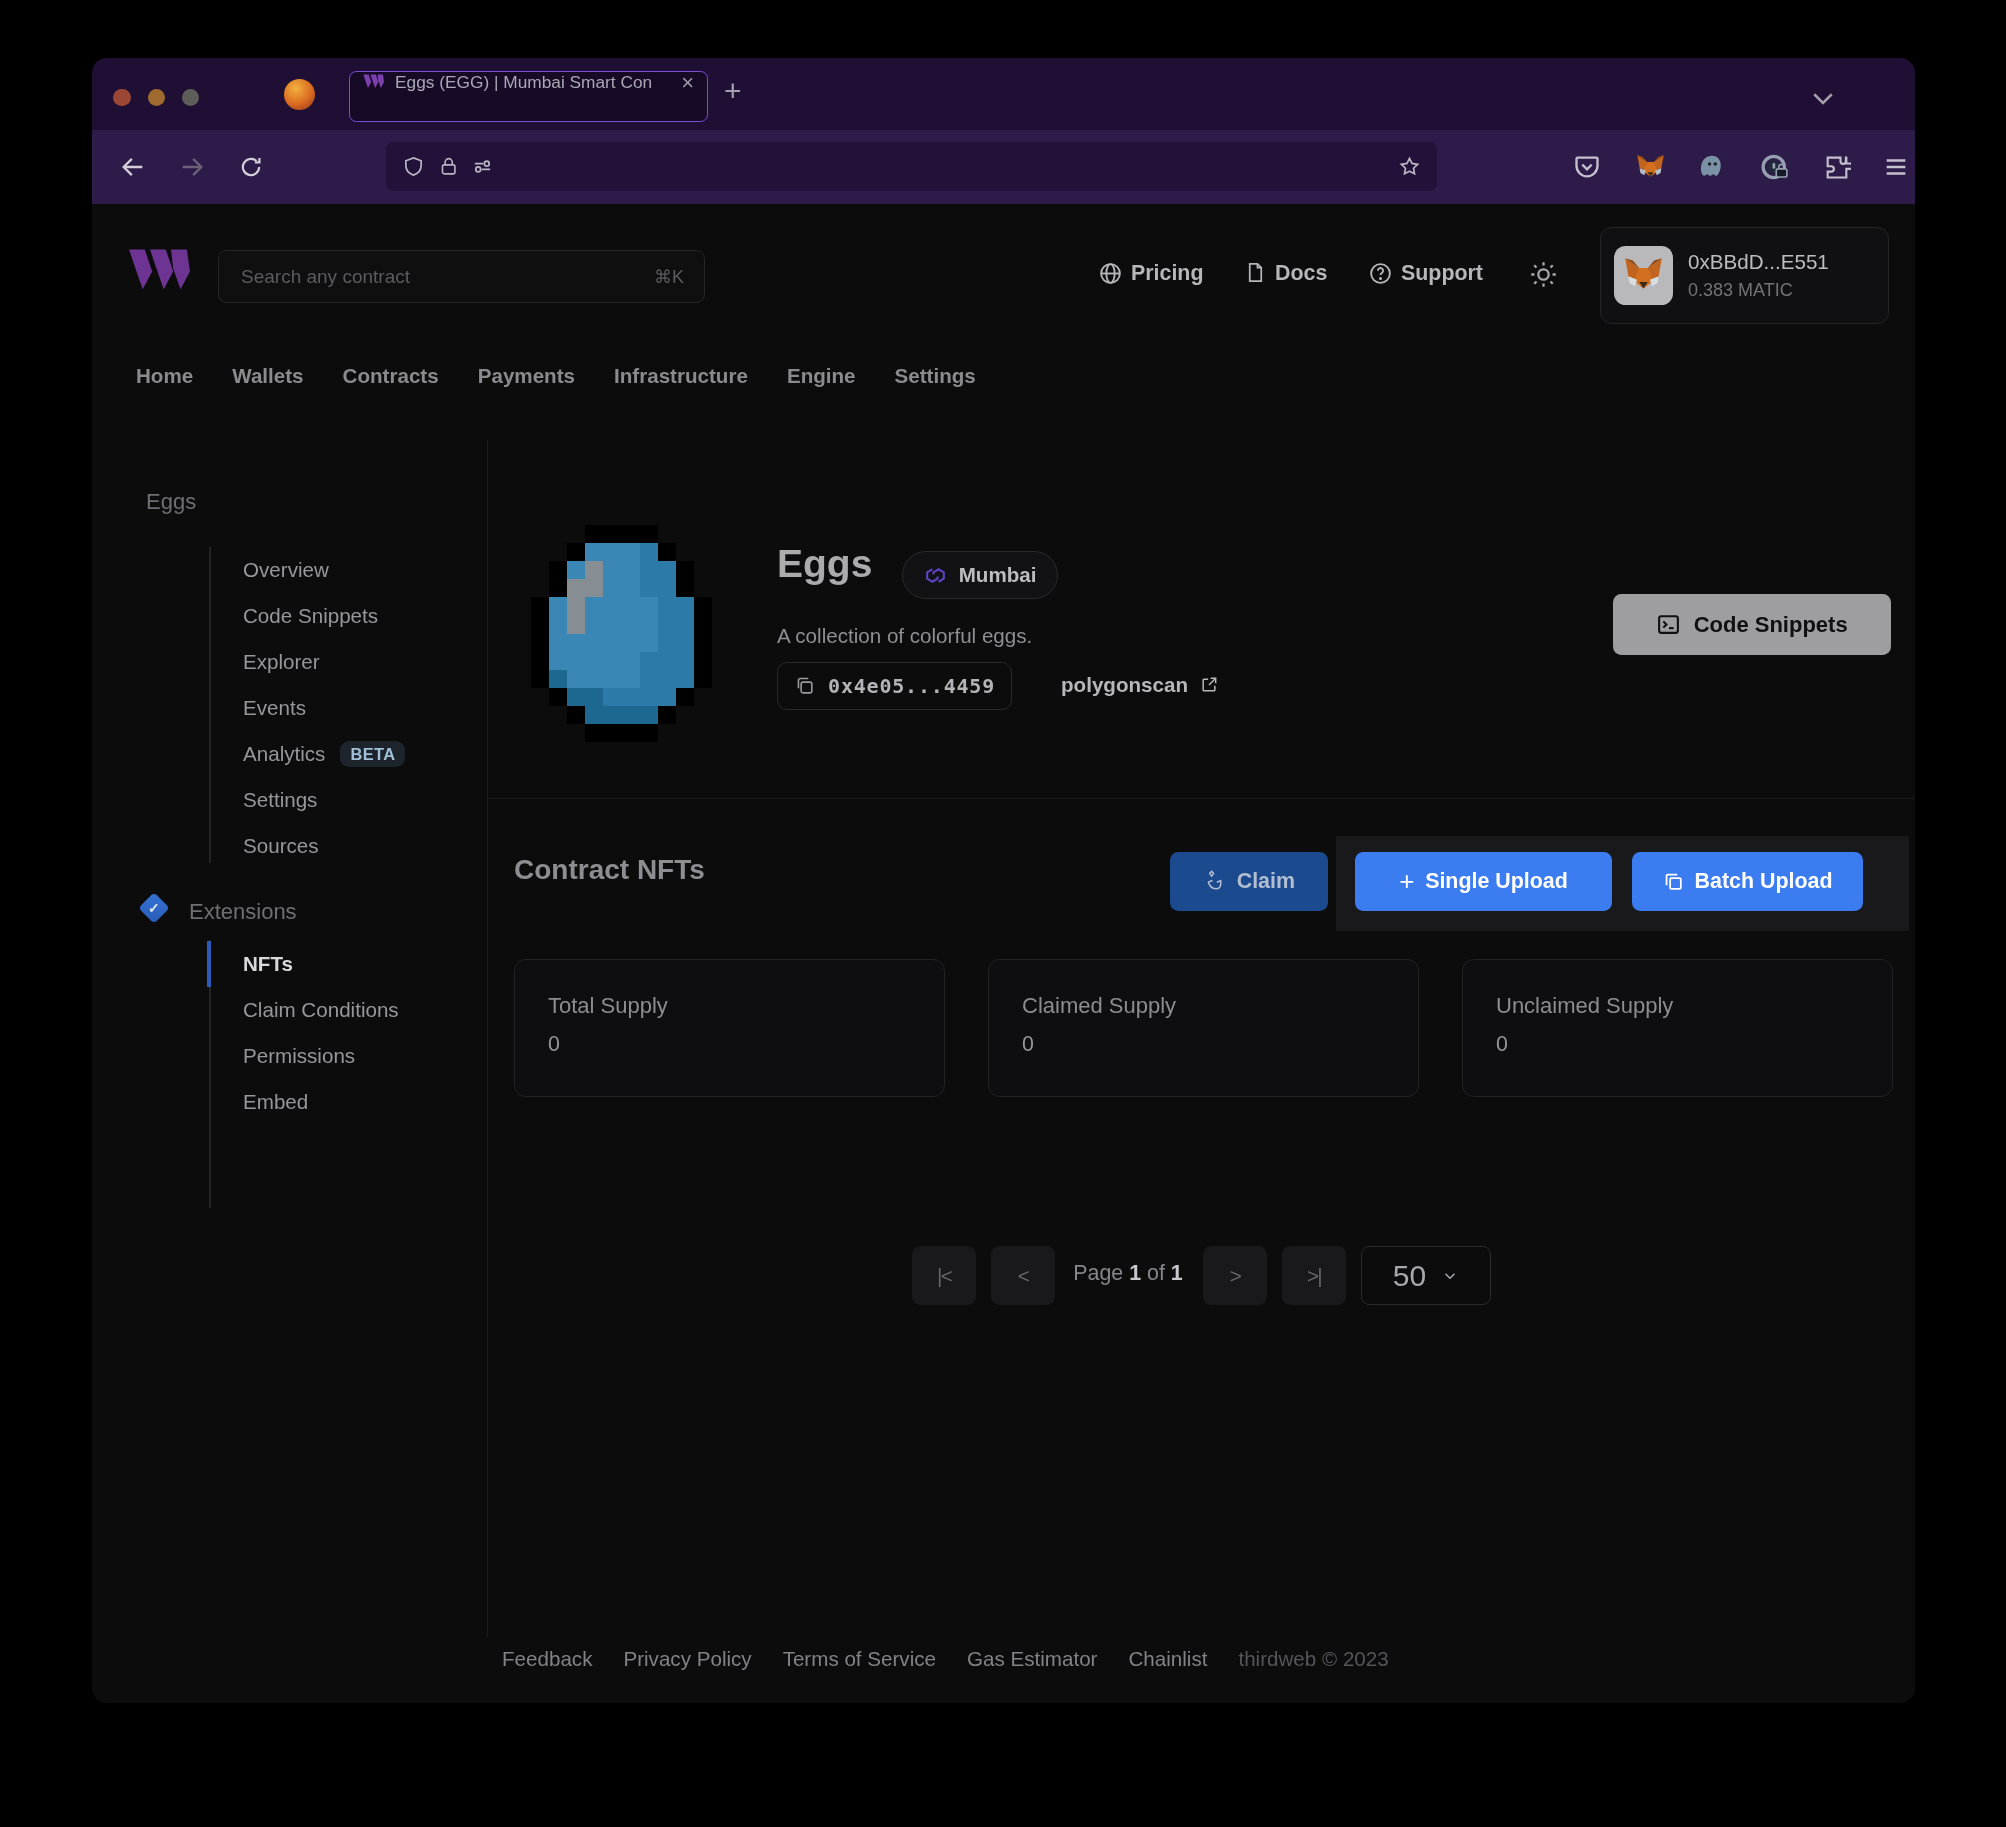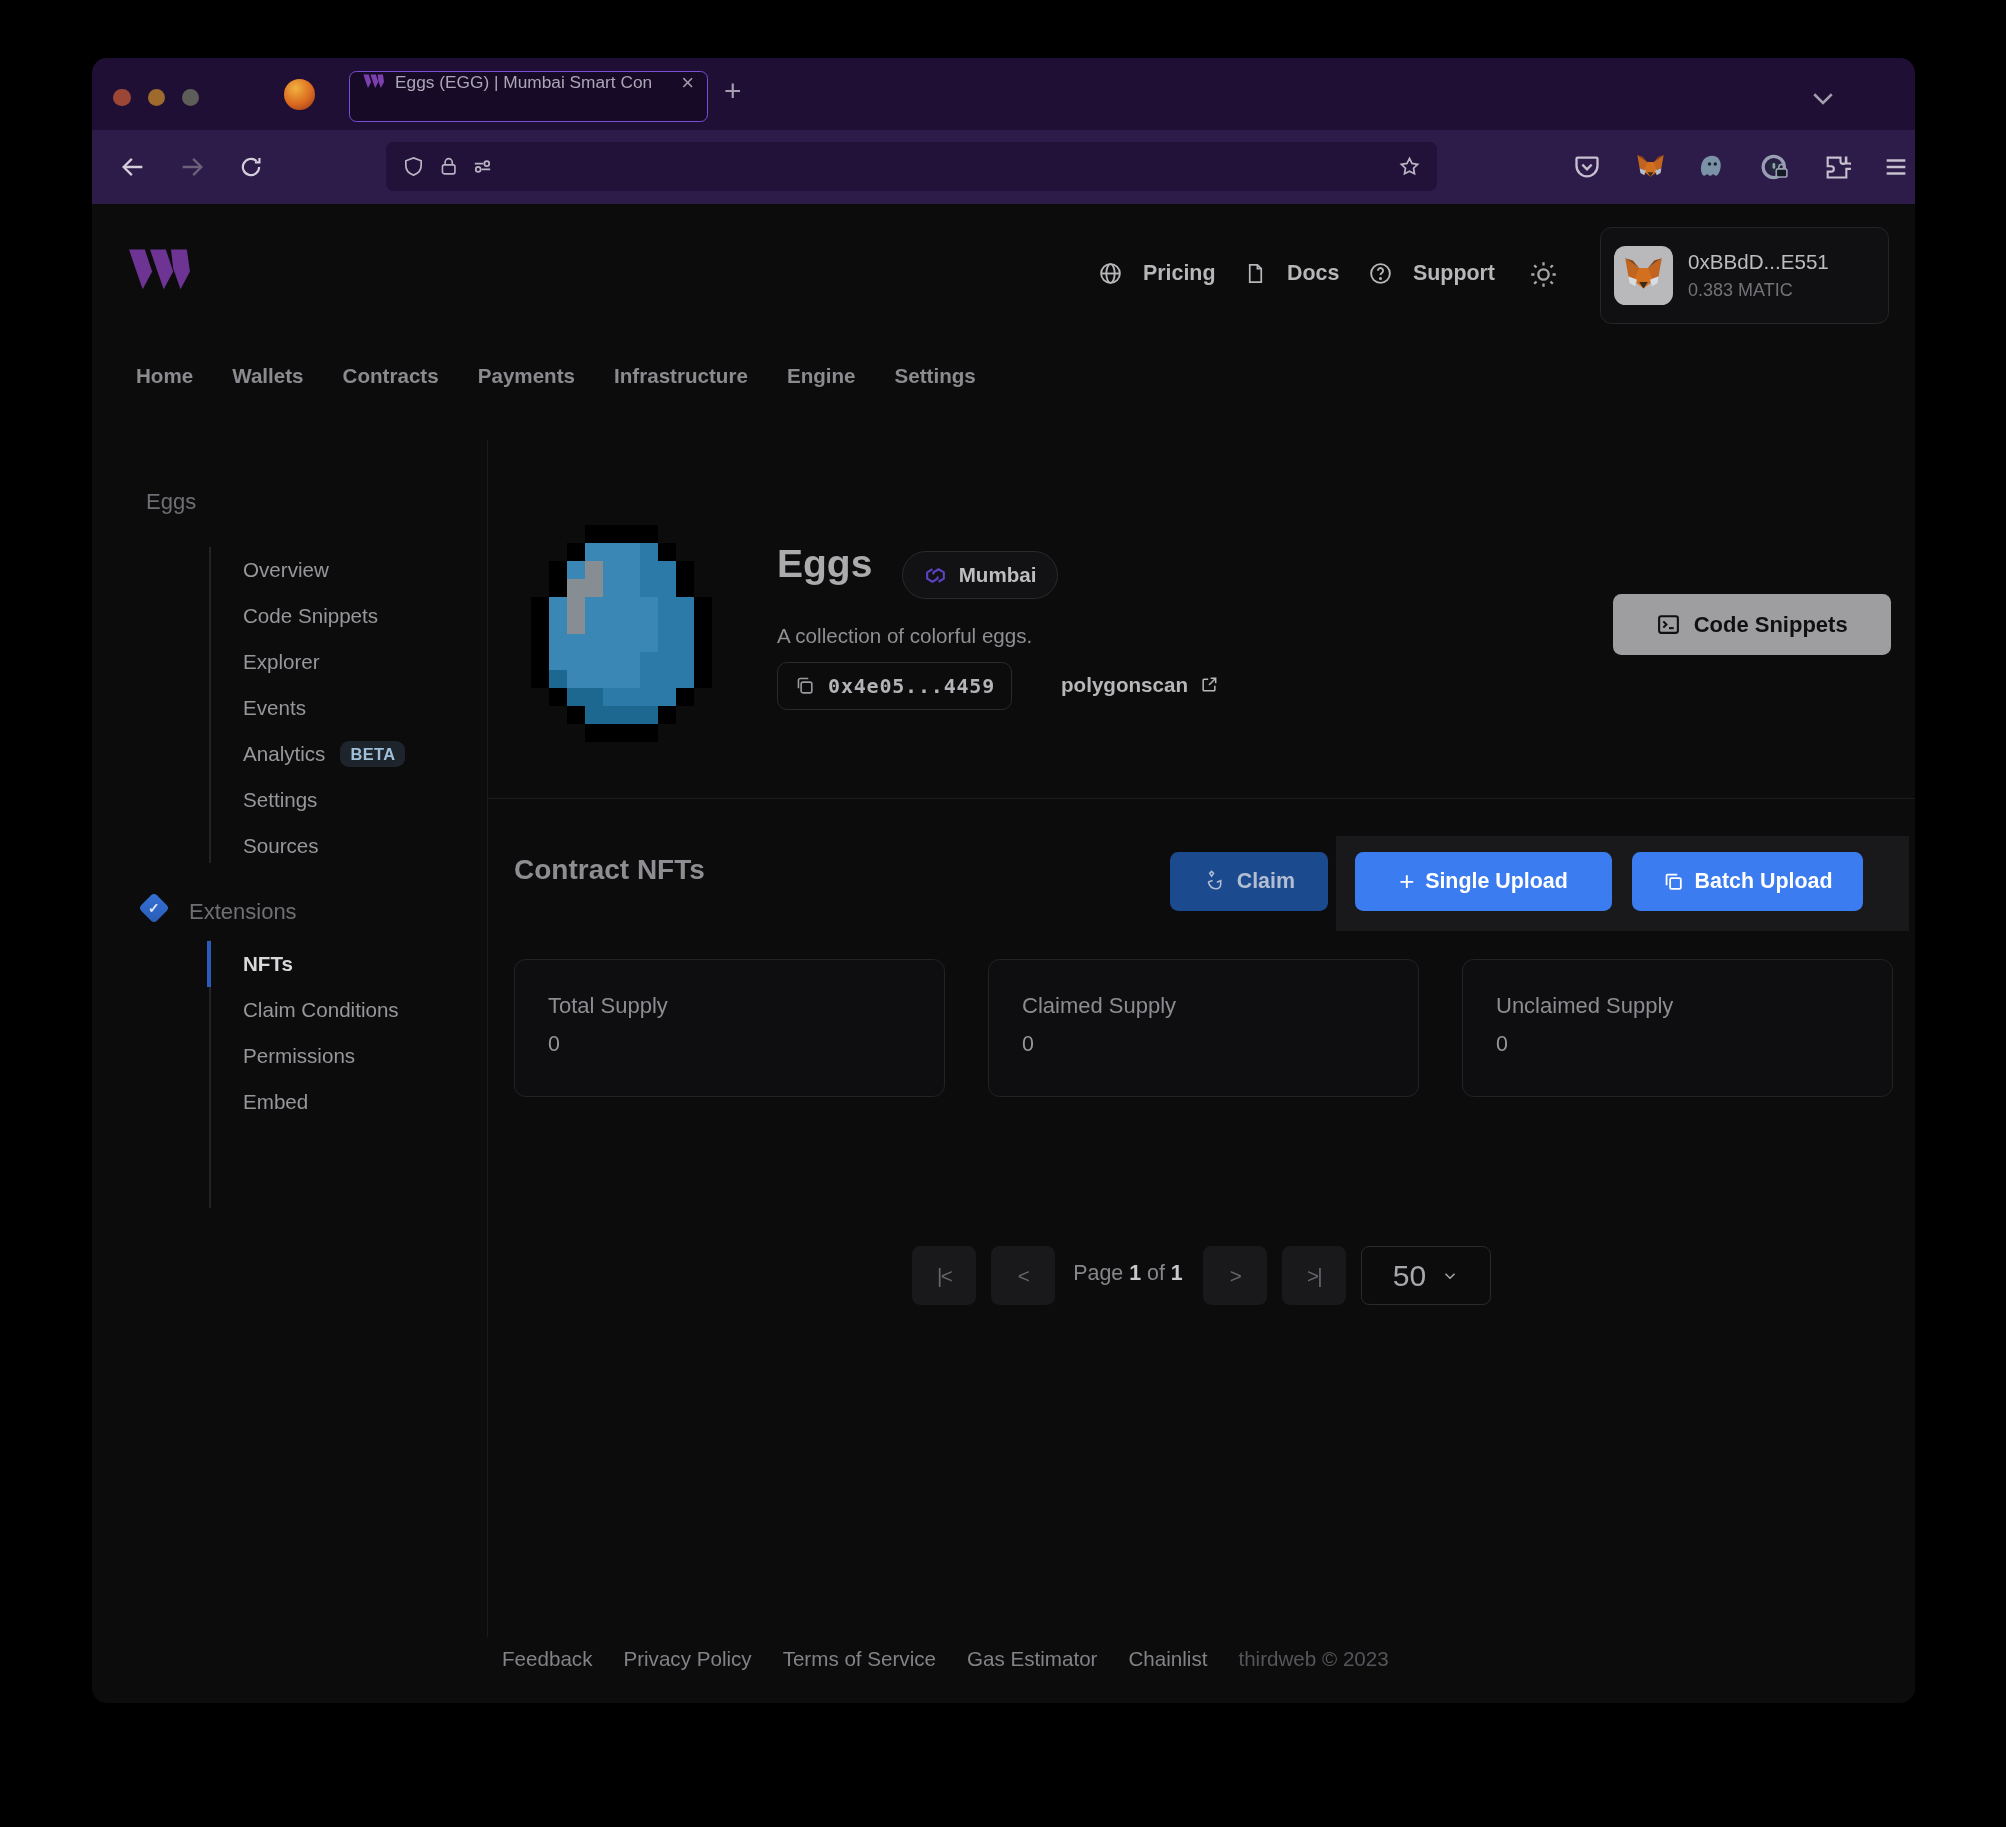--- a/index.html
+++ b/index.html
@@ -23,21 +23,21 @@
   .urltext .dim{color:#8a8497}
   .urltext .bright{color:#ece9f1;font-weight:700}
   .ticon{position:absolute;top:19px;width:36px;height:36px;display:flex;align-items:center;justify-content:center}
   
   .page{position:absolute;left:0;top:146px;right:0;bottom:0;background:#0c0c0d}
   .tw-logo{position:absolute;left:36px;top:189px;width:63px;height:49px}
   .search{position:absolute;left:126px;top:192px;width:487px;height:53px;border:0.8px solid #26262a;border-radius:8.2px;background:#0f0f10;display:flex;align-items:center;padding:0 20px;box-sizing:border-box}
   .search input{flex:1;background:transparent;border:none;outline:none;font-size:19px;color:#bdbdc0;font-family:"Liberation Sans",sans-serif}
   .search input::placeholder{color:#5c5c60}
   .search .kbd{font-size:18px;color:#5c5c60}
-  .hlink{position:absolute;top:203px;display:flex;align-items:center;gap:20px;font-size:21.4px;font-weight:600;color:#b7b7ba}
+  .hlink{position:absolute;top:203px;display:flex;align-items:flex-start;gap:8px;font-size:21.4px;font-weight:600;color:#b7b7ba}
   .sunbtn{position:absolute;left:1436px;top:201px;width:33px;height:33px}
   .wallet{position:absolute;left:1508px;top:169px;width:289px;height:97px;border:0.8px solid #252528;border-radius:11.5px;background:#101012;display:flex;align-items:center;gap:15px;padding:0 13px;box-sizing:border-box}
   .wallet .avatar{width:59px;height:59px;border-radius:11.5px;background:#b9b9bb;display:flex;align-items:center;justify-content:center}
   .wallet .addr{font-size:20.6px;color:#bdbdc0}
   .wallet .bal{font-size:18px;color:#737377;margin-top:6.6px}
   .navrow{position:absolute;left:44px;top:306px;display:flex;gap:39px;font-size:20.6px;font-weight:600;color:#8b8b8f}
   
   .vline{position:absolute;left:395px;top:382px;width:0.8px;height:1197px;background:#1b1b1d}
   .sb-project{position:absolute;left:54px;top:431px;font-size:22px;color:#6f6f73}
   .rail{position:absolute;left:117px;width:1.6px;background:#242427}
@@ -188,20 +188,24 @@
     </span>
   </div>
 
   <div class="page"></div>
 
   <svg class="tw-logo" viewBox="0 0 60 44">
     <path d="M1 1h15l7 21-9 17-7-20z" fill="#6d3494"></path>
       <path d="M21 1h15l7 21-9 17-7-20z" fill="#6d3494"></path>
       <path d="M41 1h15l3 21-9 17-7-20z" fill="#6d3494"></path>
   </svg>
+  <div class="search">
+    <input type="text" placeholder="Search any contract" style="">
+    <span class="kbd">⌘K</span>
+  </div>
   <div class="hlink" style="left:1006px">
     <svg width="25" height="25" viewBox="0 0 24 24" fill="none" stroke="#b7b7ba" stroke-width="1.8">
         <circle cx="12" cy="12" r="9"></circle>
         <ellipse cx="12" cy="12" rx="4" ry="9"></ellipse>
         <path d="M3 12h18"></path>
       </svg>
     <span>Pricing</span>
   </div>
   <div class="hlink" style="left:1152px">
     <svg width="23" height="23" viewBox="0 0 24 24" fill="none" stroke="#b7b7ba" stroke-width="1.8">

